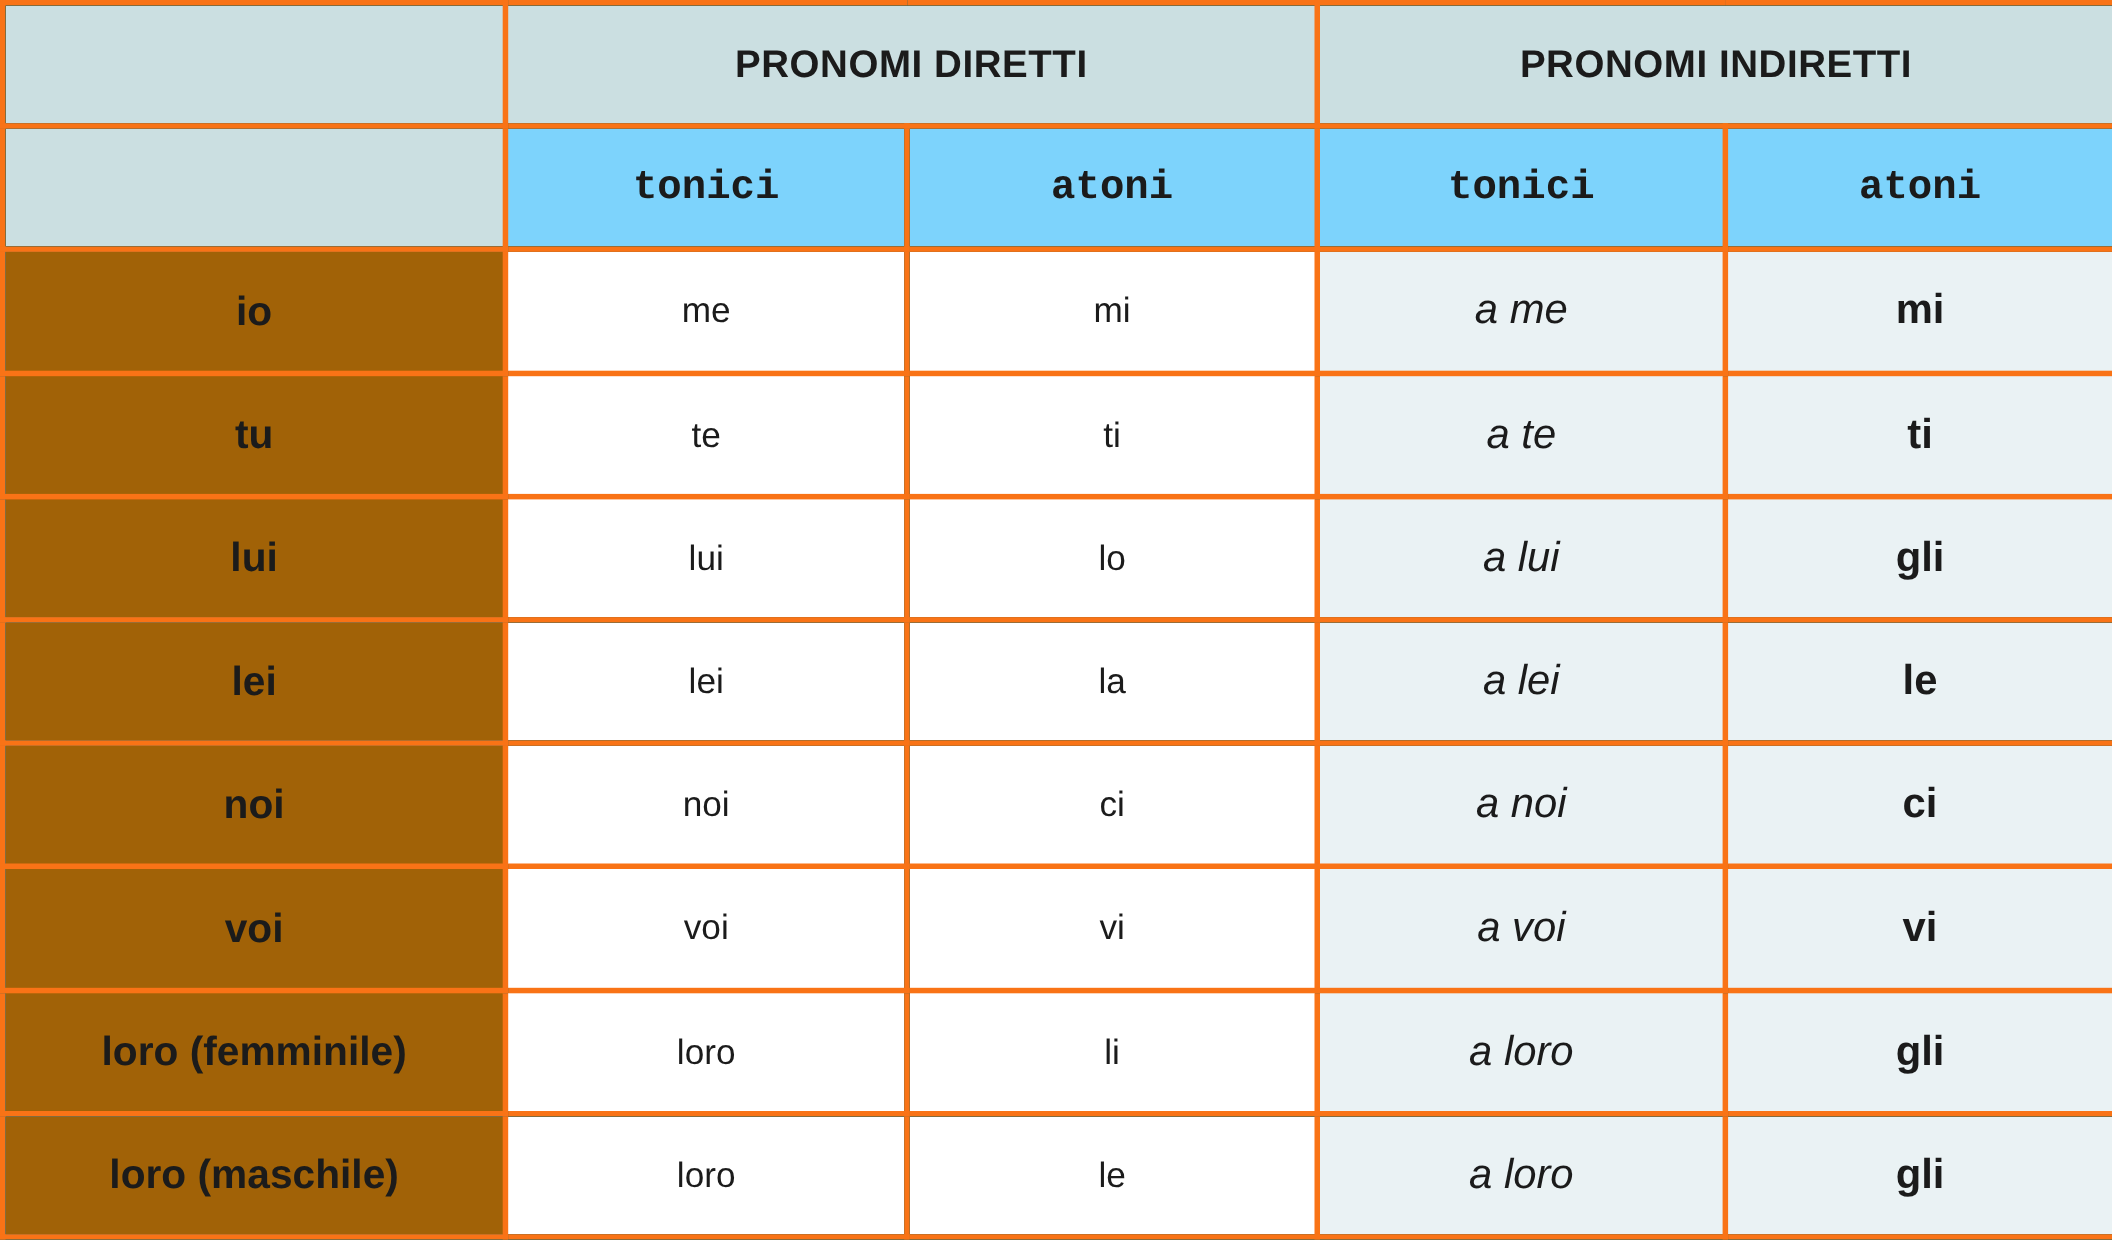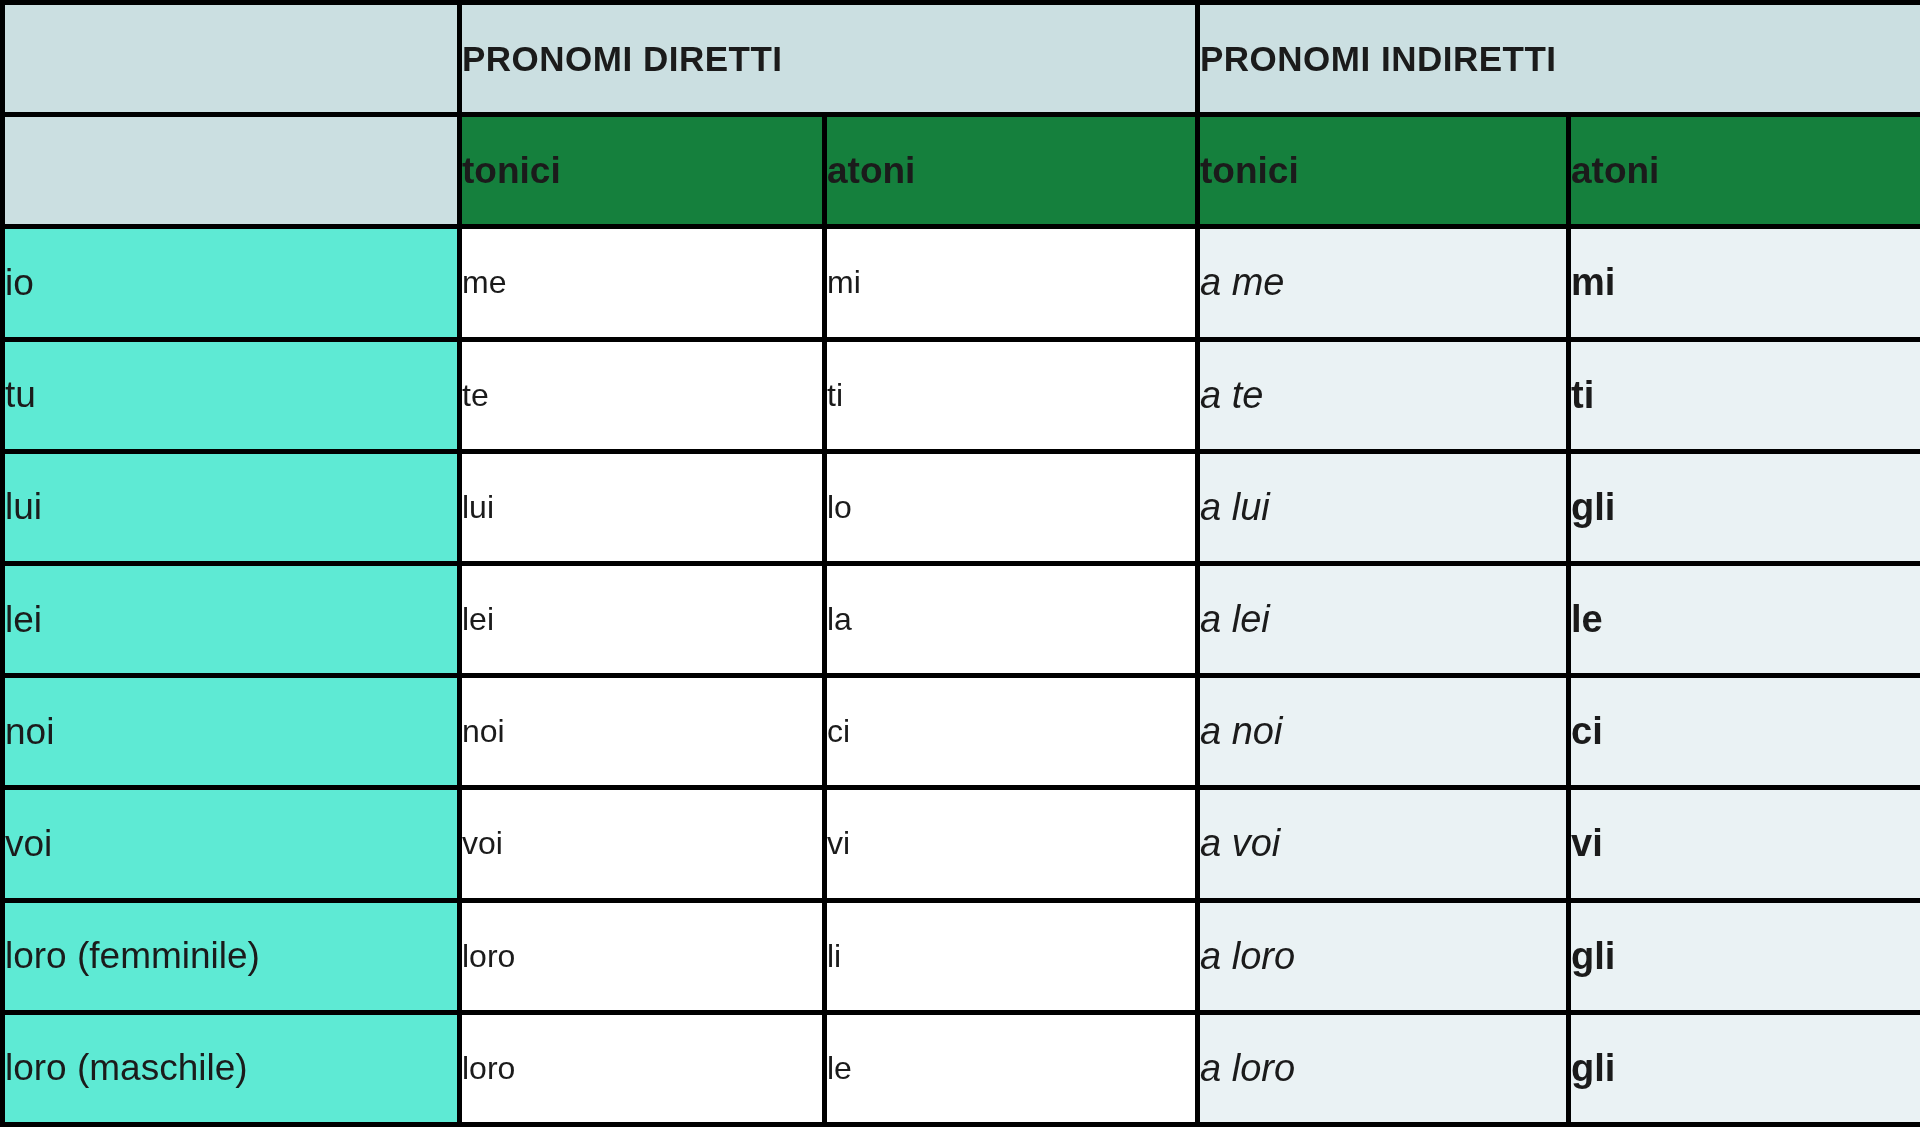--- a/index.html
+++ b/index.html
@@ -10,46 +10,48 @@
   .pronoun-table {
     width: 1920px;
     height: 1127px;
     border-collapse: collapse;
     table-layout: fixed;
     font-family: "Liberation Sans", sans-serif;
     color: #1b1b1b;
     background: #0c6667;
   }
   .pronoun-table td {
-    border: 5px solid #000000;
+    border: 5px solid #f97316;
+    text-align: center;
     vertical-align: middle;
     padding: 0;
     overflow: hidden;
   }
   .pronoun-table tr { height: 112px; }
 
   
   .hdr {
     background: #cbdfe1;
     font-size: 35px;
     font-weight: 600;
     letter-spacing: 0.5px;
   }
   .sub {
-    background: #15803d;
+    background: #7dd3fc;
     font-size: 37px;
     font-weight: 700;
+    font-family: Liberation Mono, monospace;
   }
   .corner {
     background: #cbdfe1;
   }
   .rowlabel {
-    background: #5eead4;
+    background: #a16207;
     font-size: 37px;
-    font-weight: 400;
+    font-weight: 700;
   }
   .cell-white {
     background: #ffffff;
     font-size: 32px;
     font-weight: 400;
   }
   .cell-light {
     background: #eaf2f4;
     font-size: 38px;
     font-weight: 400;

